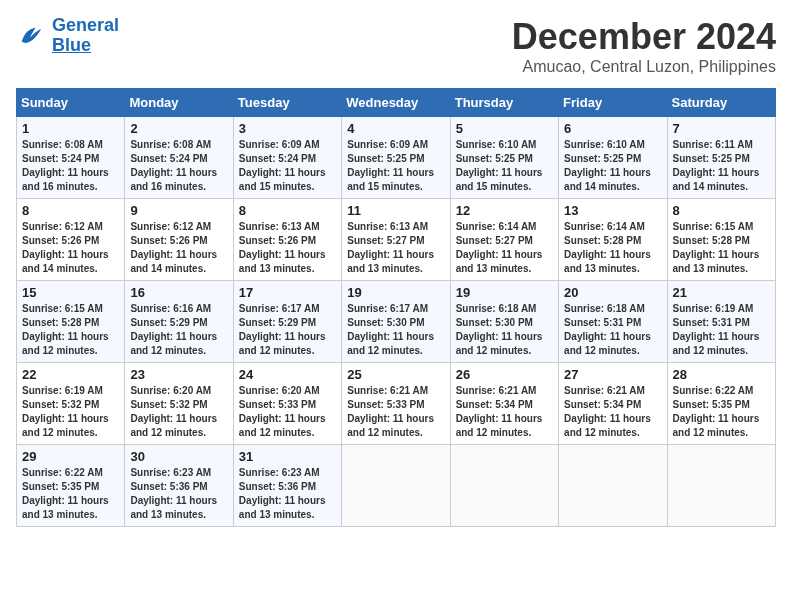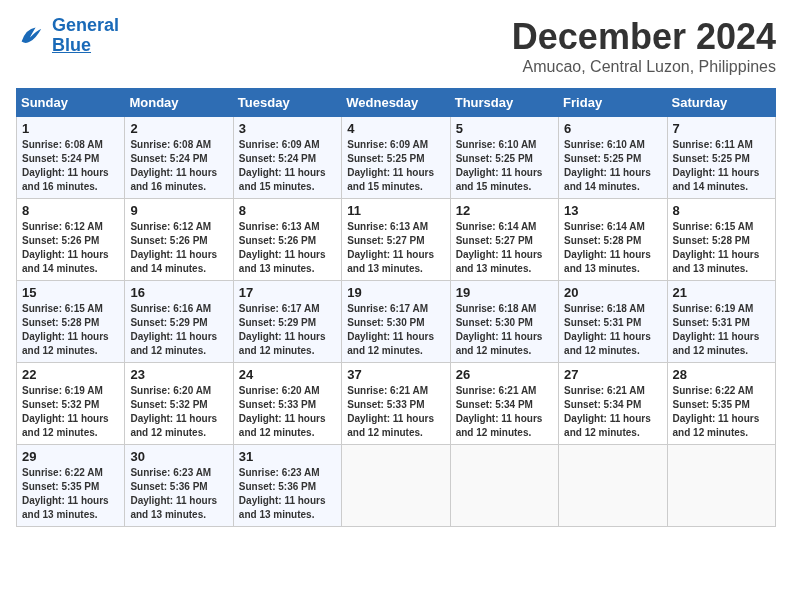--- a/index.html
+++ b/index.html
@@ -221,21 +221,21 @@
         </td>
         <td>
           <span class="day-number">23</span>
           <div class="day-info">Sunrise: 6:20 AM<br>Sunset: 5:32 PM<br>Daylight: 11 hours and 12 minutes.</div>
         </td>
         <td>
           <span class="day-number">24</span>
           <div class="day-info">Sunrise: 6:20 AM<br>Sunset: 5:33 PM<br>Daylight: 11 hours and 12 minutes.</div>
         </td>
         <td>
-          <span class="day-number">37</span>
+          <span class="day-number">25</span>
           <div class="day-info">Sunrise: 6:21 AM<br>Sunset: 5:33 PM<br>Daylight: 11 hours and 12 minutes.</div>
         </td>
         <td>
           <span class="day-number">26</span>
           <div class="day-info">Sunrise: 6:21 AM<br>Sunset: 5:34 PM<br>Daylight: 11 hours and 12 minutes.</div>
         </td>
         <td>
           <span class="day-number">27</span>
           <div class="day-info">Sunrise: 6:21 AM<br>Sunset: 5:34 PM<br>Daylight: 11 hours and 12 minutes.</div>
         </td>

